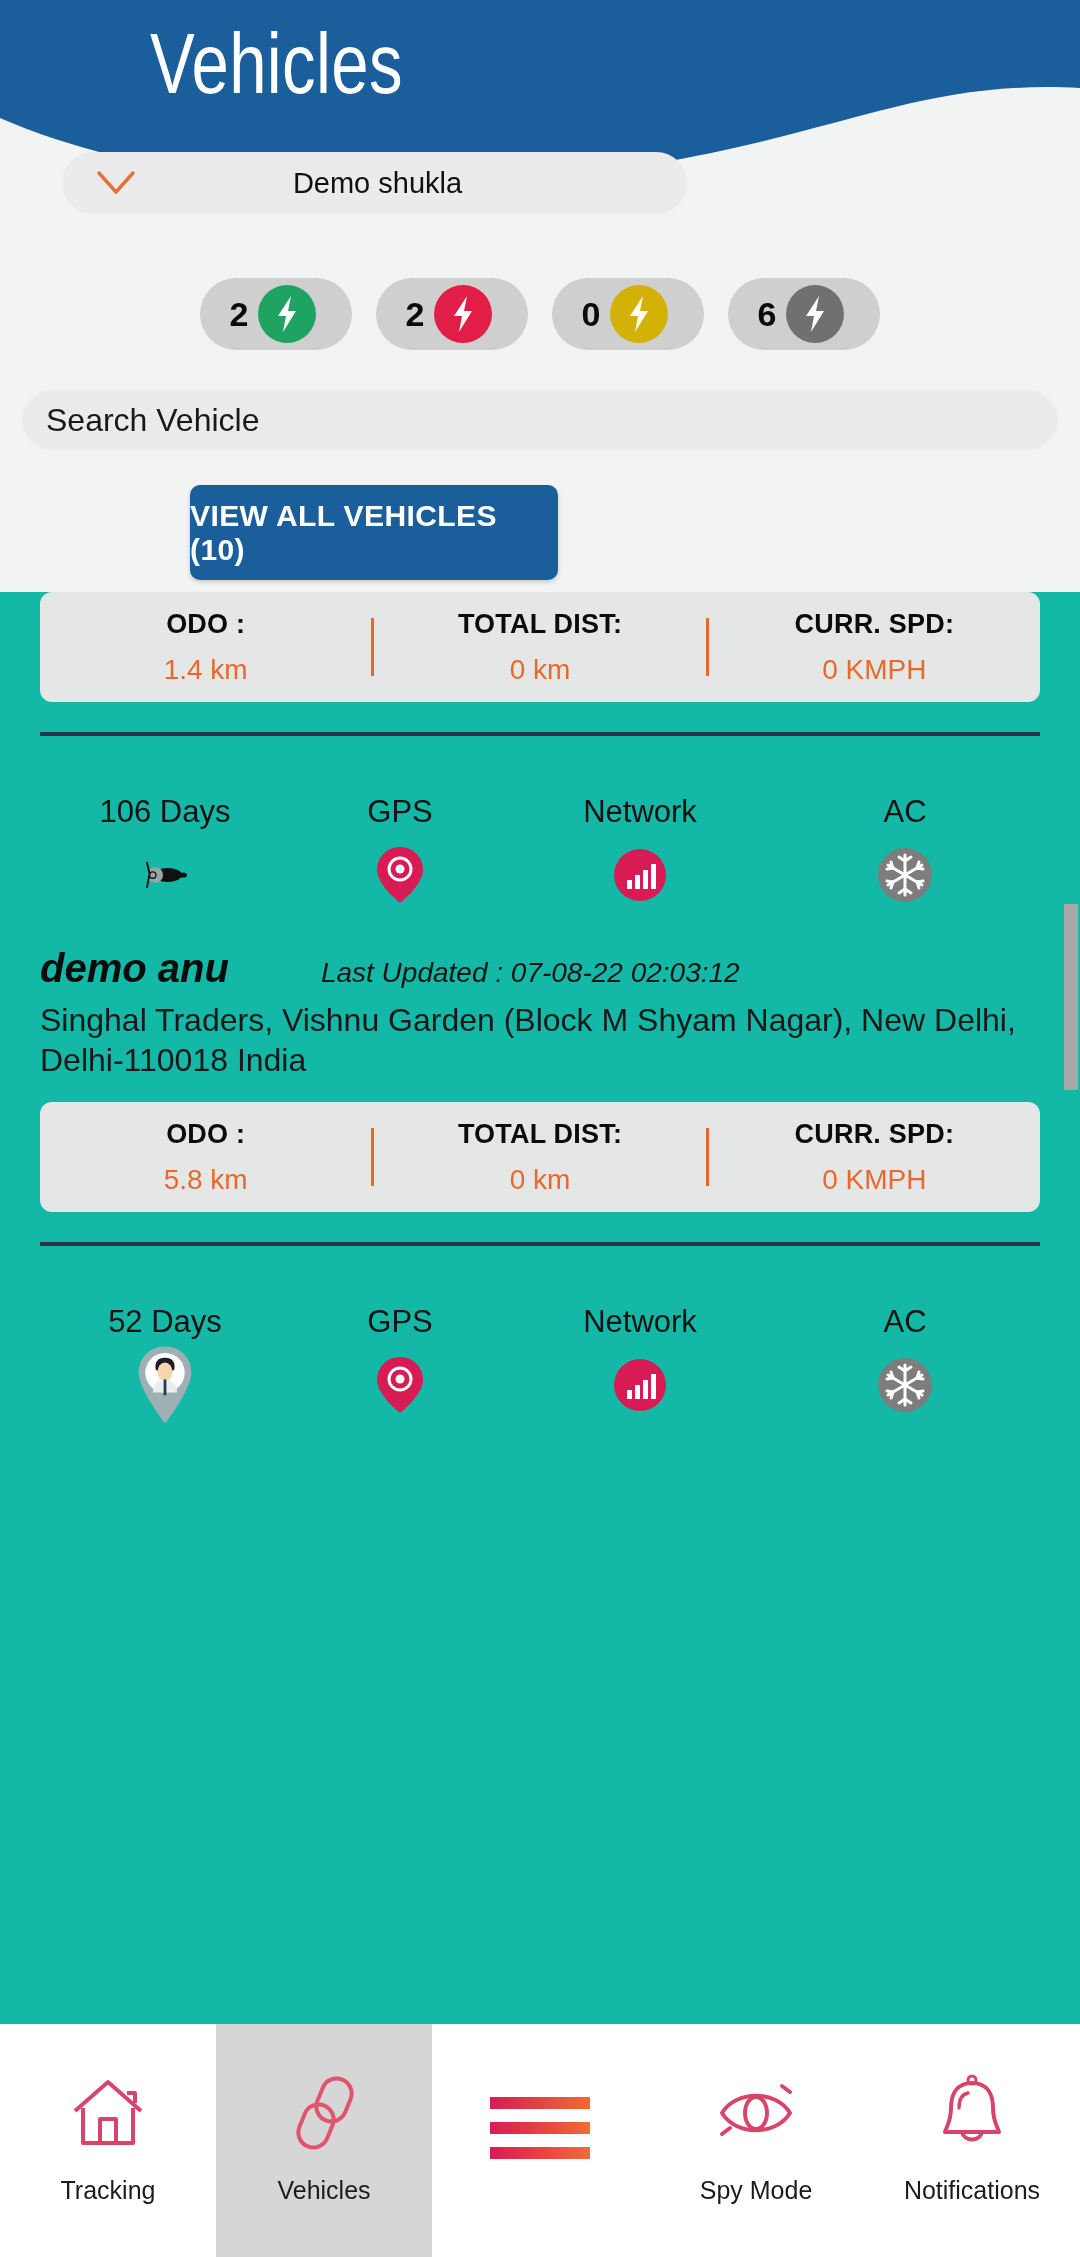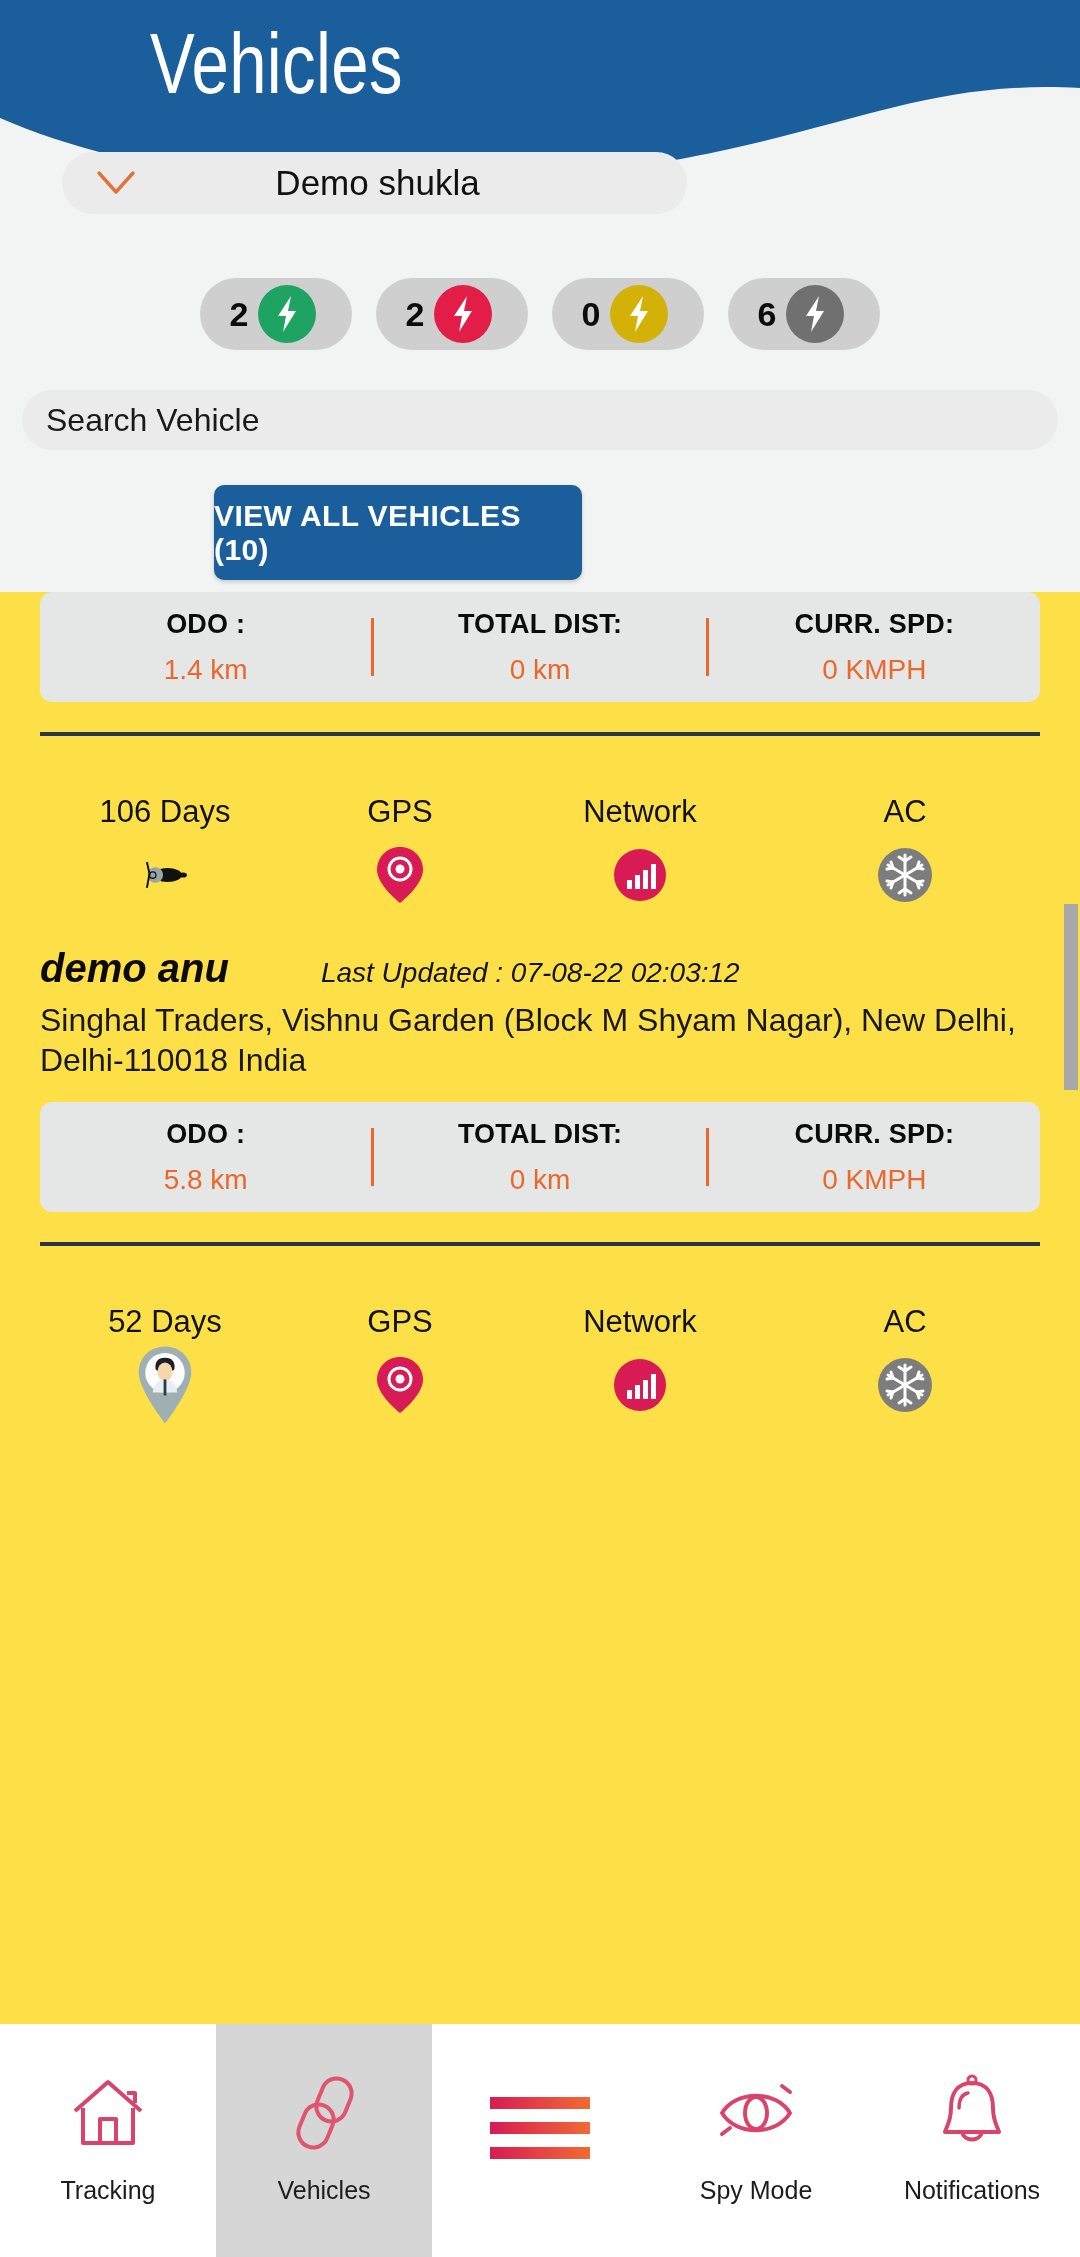--- a/index.html
+++ b/index.html
@@ -26,21 +26,21 @@
     position:absolute; left:62px; top:152px; width:625px; height:62px;
     background:#ebebeb; border-radius:31px;
     display:flex; align-items:center;
   }
   .chev {
     width:44px; height:44px; margin-left:32px;
     display:flex; align-items:center; justify-content:center; flex:0 0 auto;
   }
   .chev svg { display:block; }
   .account-name {
-    flex:1 1 auto; text-align:center; font-size:35px; color:#111;
+    flex:1 1 auto; text-align:center; font-size:29px; color:#111;
     margin-right:70px;
   }
 
   
   .pills { position:absolute; left:0; top:278px; width:1080px; height:72px;
            display:flex; justify-content:center; gap:24px; }
   .pill {
     width:152px; height:72px; border-radius:36px; background:#cfcfcf;
     display:flex; align-items:center; justify-content:center; gap:10px;
     padding-right:6px;
@@ -60,26 +60,25 @@
   }
   .search-text { margin-left:24px; font-size:32px; color:#1a1a1a; }
 
   
   .view-all {
     position:absolute; left:190px; top:485px; width:368px; height:95px;
     background:#1a5e9c; border-radius:10px;
     display:flex; align-items:center; justify-content:center;
     color:#fff; font-size:30px; font-weight:700; letter-spacing:0.4px;
     box-shadow:0 2px 4px rgba(0,0,0,0.18);
-    margin-left:24px;
   }
 
   
   .list { position:absolute; left:0; top:592px; width:1080px; height:1432px;
-          background:#fde047; overflow:hidden; }
+          background:#14b8a6; overflow:hidden; }
   .card { position:relative; width:1080px; padding:0 40px; }
 
   .stats {
     background:#e5e6e6; border-radius:12px; height:110px;
     display:flex; align-items:center;
   }
   .stat { flex:1 1 0; text-align:center; position:relative; }
   .stat-label { font-size:27px; font-weight:700; color:#0b0b0b; letter-spacing:0.2px; }
   .stat-value { font-size:28px; color:#e8692b; margin-top:14px; }
   .stat-sep { width:3px; height:58px; background:#e8692b; flex:0 0 auto; }

